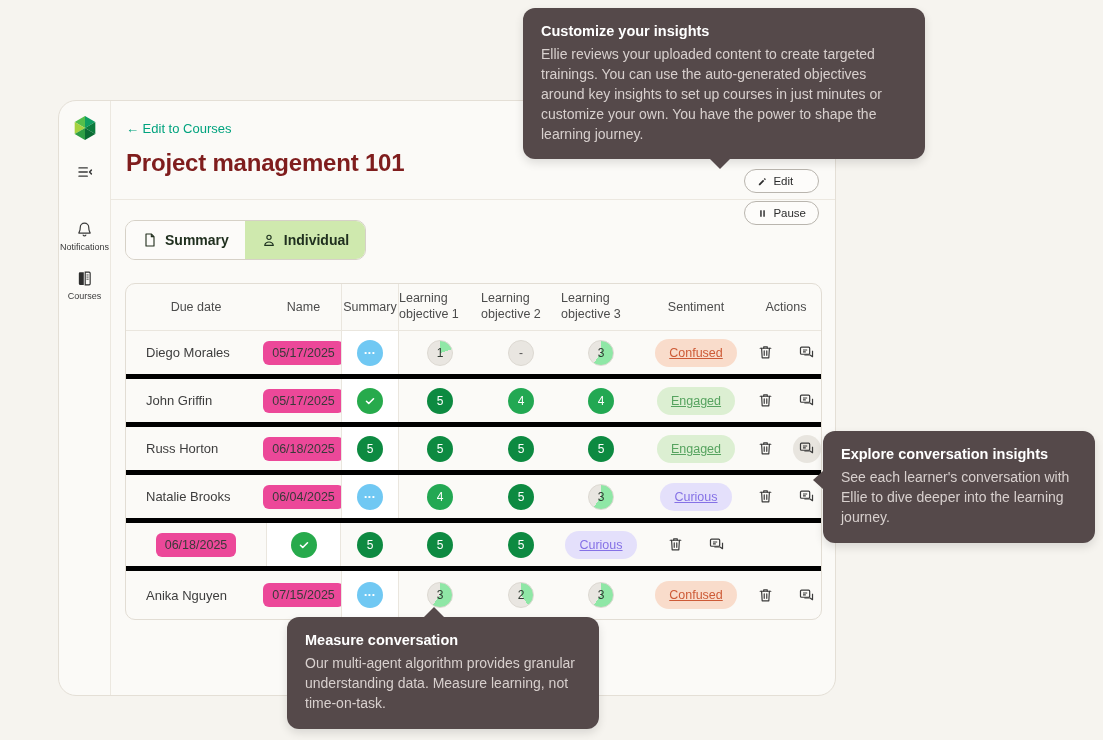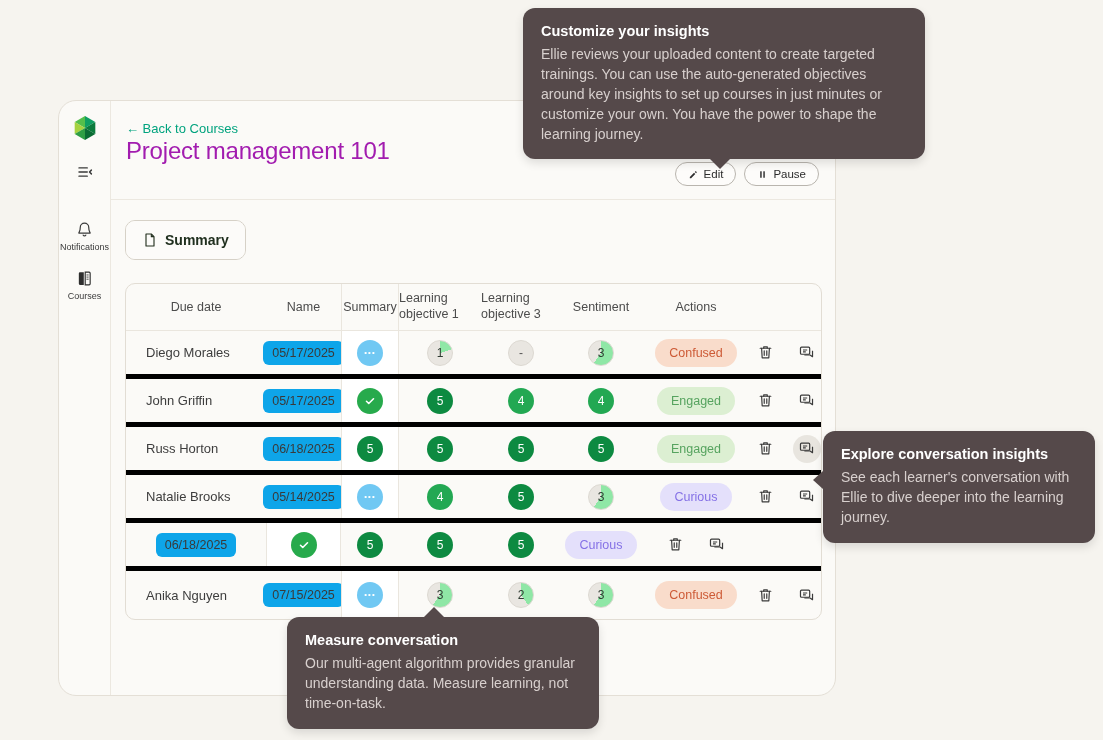--- a/index.html
+++ b/index.html
@@ -18,22 +18,22 @@
   .nav-item { display:flex; flex-direction:column; align-items:center; cursor:pointer; }
   .nav-item.first { margin-top:40px; }
   .nav-item + .nav-item { margin-top:18px; }
   .nav-item svg { width:17px; height:17px; }
   .nav-label { font-size:9px; color:#3a3a3a; margin-top:4px; white-space:nowrap; }
 
   
   .main { position:absolute; left:52px; top:0; right:0; bottom:0; }
   .page-header { height:99px; border-bottom:1px solid #ece8e0; position:relative; padding:18px 16px 0 15px; }
   .back-link { font-size:13px; font-weight:500; color:#00a37e; cursor:pointer; display:inline-block; }
-  .page-title { font-size:24px; font-weight:400; color:#a21caf; letter-spacing:-0.2px; }
-  .hdr-buttons { position:absolute; right:16px; top:61px; display:flex; gap:8px; }
+  .page-title { margin-top:12px; font-size:24px; font-weight:700; color:#7f1d1d; letter-spacing:-0.2px; }
+  .hdr-buttons { position:absolute; right:16px; top:68px; display:flex; gap:8px;flex-direction:column; }
   .pill-btn { display:inline-flex; align-items:center; gap:5px; height:24px; padding:0 12px;
               background:#fdfcfa; border:1px solid #b9b5ae; border-radius:13px;
               font-size:11.5px; font-weight:500; color:#2c2c2c; cursor:pointer; }
   .pill-btn svg { width:11px; height:11px; }
 
   
   .tabs { margin:20px 0 0 14px; display:inline-flex; border:1px solid #d6d1c7; border-radius:10px; overflow:hidden; }
   .tab { display:flex; align-items:center; gap:7px; height:38px; padding:0 16px;
          font-size:14px; font-weight:600; color:#20301f; cursor:pointer; background:#fcfbf9; }
   .tab.active { background:#cfe9ae; }
@@ -44,34 +44,34 @@
   .thead, .trow { display:grid; grid-template-columns:140px 75px 58px 82px 80px 80px 110px 70px; align-items:center; }
   .thead { height:47px; border-bottom:1px solid #eae6de; }
   .trow { height:48px; border-bottom:5px solid #000000; }
   .trow:last-child { border-bottom:none;text-align:right; }
   .th { font-size:12.5px; color:#4c4c4c; display:flex; justify-content:center; align-items:center; height:100%; text-align:center; }
   .th .two-line { text-align:left; line-height:1.25; }
   .tcell { display:flex; justify-content:center; align-items:center; height:100%; }
   .c-name { justify-content:flex-start; padding-left:20px; font-size:13px; color:#3d3d3d; }
   .c-sum  { background:#ffffff; border-left:1px solid #eae6de; border-right:1px solid #eae6de; }
   .th.c-sum { background:transparent; }
-  .chip { background:#0ea5e9; border-radius:6px; padding:5px 9px; font-size:12.5px; color:#3a3a3a; white-space:nowrap; }
+  .chip { background:#ec4899; border-radius:6px; padding:5px 9px; font-size:12.5px; color:#3a3a3a; white-space:nowrap; }
 
   .badge { width:26px; height:26px; border-radius:50%; display:flex; align-items:center; justify-content:center;
            font-size:12px; font-weight:500; }
   .b-ellipsis { background:#70c8f3; }
   .b-ellipsis .dots { color:#fff; font-size:8px; letter-spacing:1px; line-height:1; }
   .b-check { background:#27aa4c; }
   .b-s5 { background:#0d8a41; color:#fff; }
   .b-s4 { background:#23a853; color:#fff; }
   .b-pie { border:1px solid #dcd8d1; color:#2e3a31; }
   .b-empty { background:#e9e6e1; border:1px solid #dcd8d1; color:#555; }
 
   .sent-pill { display:inline-flex; align-items:center; height:28px; padding:0 14px;
-               border-radius:14px; font-size:12.5px; font-weight:500; white-space:nowrap; }
+               border-radius:14px; font-size:12.5px; font-weight:500; white-space:nowrap;text-decoration:underline; }
 
   .c-actions { gap:13px; }
   .icon-btn { width:28px; height:28px; display:flex; align-items:center; justify-content:center; cursor:pointer; border-radius:50%; }
   .icon-btn.hl { background:#e8e5df; }
   .icon-btn svg { width:17px; height:17px; }
 
   
   .tooltip { position:absolute; background:#55494a; border-radius:12px; padding:15px 18px; z-index:20;
              box-shadow:0 4px 10px rgba(0,0,0,0.12); }
   .tt-title { font-size:14.5px; font-weight:600; color:#ffffff; }
@@ -116,21 +116,21 @@
         <path d="M4 4.5A1.5 1.5 0 0 1 5.5 3H11v18H5.5A1.5 1.5 0 0 1 4 19.5z" fill="#2e2e2e"></path>
         <path d="M13 3h5.5A1.5 1.5 0 0 1 20 4.5v15a1.5 1.5 0 0 1-1.5 1.5H13z" fill="none" stroke="#2e2e2e" stroke-width="1.6"></path>
         <path d="M14.8 7h3M14.8 10h3M14.8 13h3" stroke="#2e2e2e" stroke-width="1.2"></path>
       </svg>
       <span class="nav-label">Courses</span>
     </div>
   </div>
 
   <div class="main">
     <div class="page-header">
-      <span class="back-link">← Back to Courses</span>
+      <span class="back-link">← Edit to Courses</span>
       <div class="page-title">Project management 101</div>
       <div class="hdr-buttons">
         <button class="pill-btn">
           <svg viewBox="0 0 24 24" fill="#2e2e2e">
             <path d="M4 17.2V20h2.8L15.9 10.9l-2.8-2.8zM18.9 7.9a.9.9 0 0 0 0-1.3l-1.5-1.5a.9.9 0 0 0-1.3 0l-1.3 1.3 2.8 2.8z"></path>
           </svg>
           <span>Edit</span>
         </button>
         <button class="pill-btn">
           <svg viewBox="0 0 24 24" fill="#2e2e2e">
@@ -143,31 +143,41 @@
     </div>
 
     <div class="tabs">
       <div class="tab">
         <svg viewBox="0 0 24 24" fill="none" stroke="#23301f" stroke-width="1.7" stroke-linejoin="round">
           <path d="M6 3h8l4 4v14H6z"></path>
             <path d="M14 3v4h4"></path>
         </svg>
         <span>Summary</span>
       </div>
+      <div class="tab active">
+        <svg viewBox="0 0 24 24" fill="none" stroke="#1f3320" stroke-width="1.7" stroke-linejoin="round">
+          <circle cx="12" cy="8" r="3.2"></circle>
+            <path d="M5.5 20c.8-3.5 3.4-5 6.5-5s5.7 1.5 6.5 5z"></path>
+        </svg>
+        <span>Individual</span>
+      </div>
     </div>
 
     <div class="table-card">
       <div class="thead">
         <div class="th">Due date</div>
         <div class="th">Name</div>
         <div class="th c-sum">Summary</div>
         <div class="th">
             <span class="two-line">Learning objective 1</span>
           </div>
         <div class="th">
+            <span class="two-line">Learning objective 2</span>
+          </div>
+        <div class="th">
             <span class="two-line">Learning objective 3</span>
           </div>
         <div class="th">Sentiment</div>
         <div class="th">Actions</div>
       </div>
       <div>
           <div class="trow">
             <div class="tcell c-name">
               <span>Diego Morales</span>
             </div>
@@ -291,21 +301,21 @@
                   <path d="M7 8.5h6M7 11h4"></path>
                 </svg>
               </span>
             </div>
           </div>
           <div class="trow">
             <div class="tcell c-name">
               <span>Natalie Brooks</span>
             </div>
             <div class="tcell">
-              <span class="chip">05/14/2025</span>
+              <span class="chip">06/04/2025</span>
             </div>
             <div class="tcell c-sum">
               <div class="badge b-ellipsis">
                 <span class="dots">•••</span>
               </div>
             </div>
             <div class="tcell">
               <div class="badge b-s4">4</div>
             </div>
             <div class="tcell">

